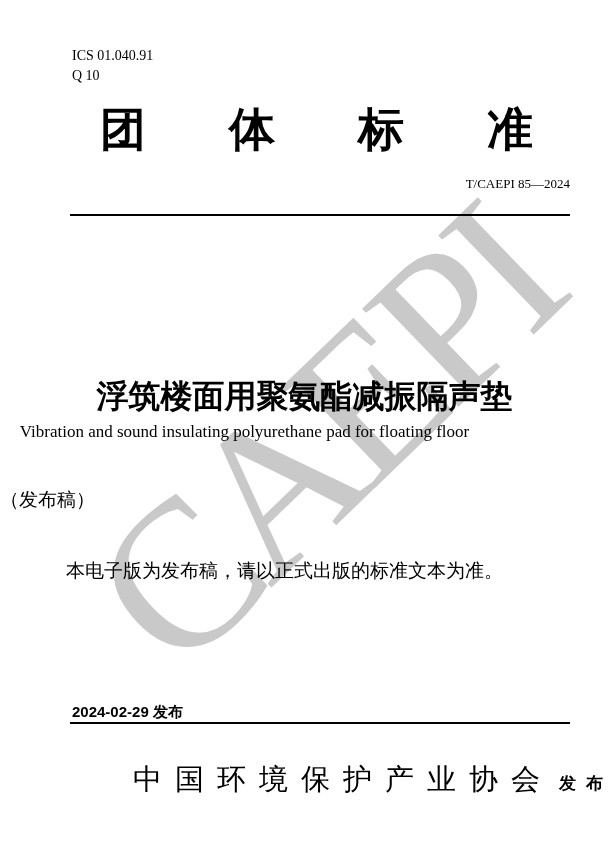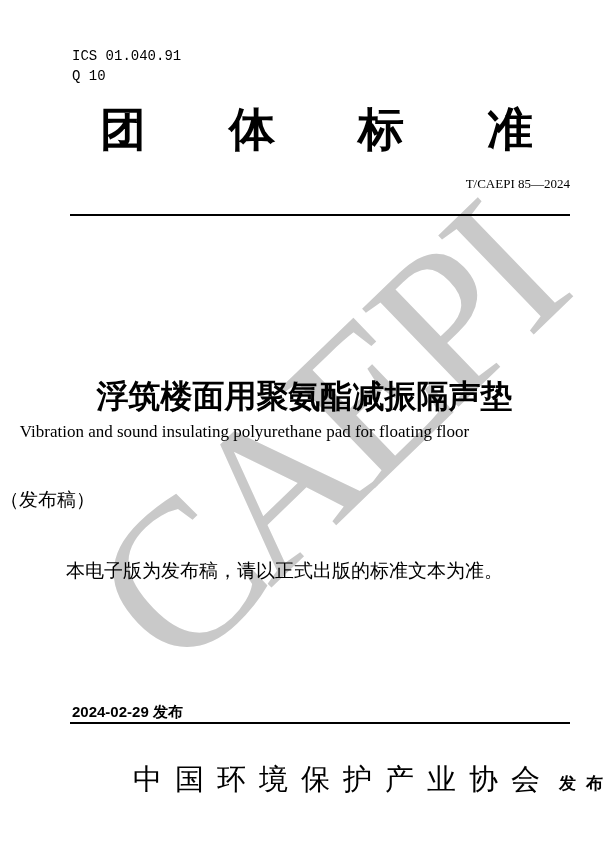--- a/index.html
+++ b/index.html
@@ -25,21 +25,21 @@
     color: #c9c9c9;
     white-space: nowrap;
     z-index: 0;
     user-select: none;
   }
   .layer { position: absolute; z-index: 1; }
   
   .ics-block {
     left: 72px; top: 46px;
     font-size: 14px; line-height: 20px;
-    font-family: Liberation Mono, monospace;
+    font-family: Liberation Serif, serif;
   }
   
   .std-type {
     left: 100px; top: 104px; width: 433px;
     display: flex; justify-content: space-between;
     font-family: "Liberation Sans", sans-serif;
     font-weight: 800; font-size: 46px; line-height: 1.1;
   }
   
   .std-number {

